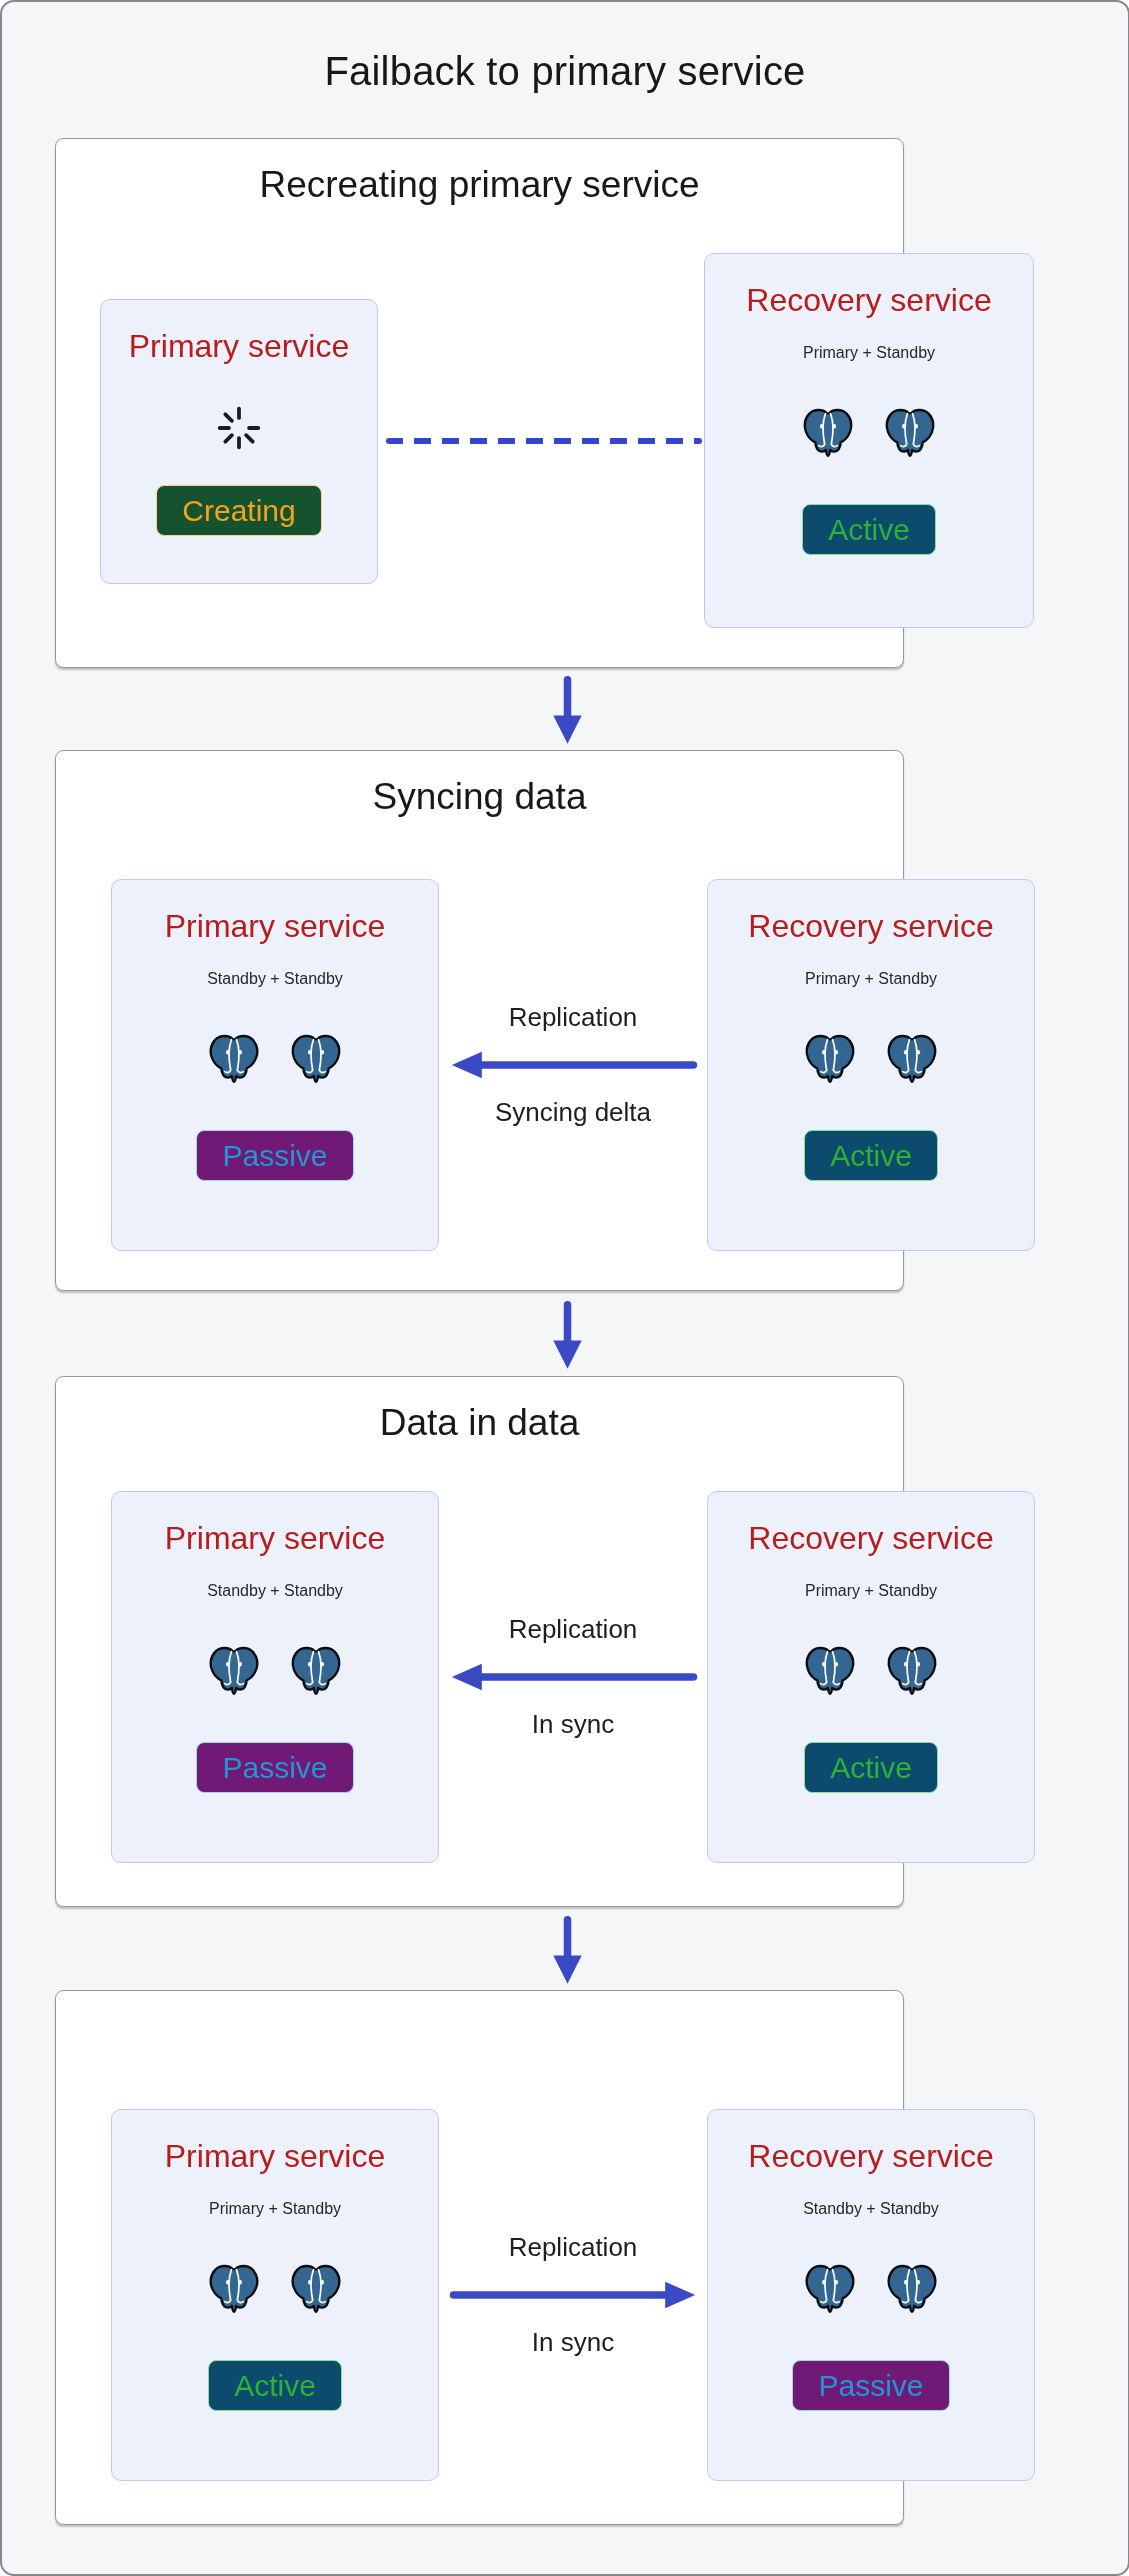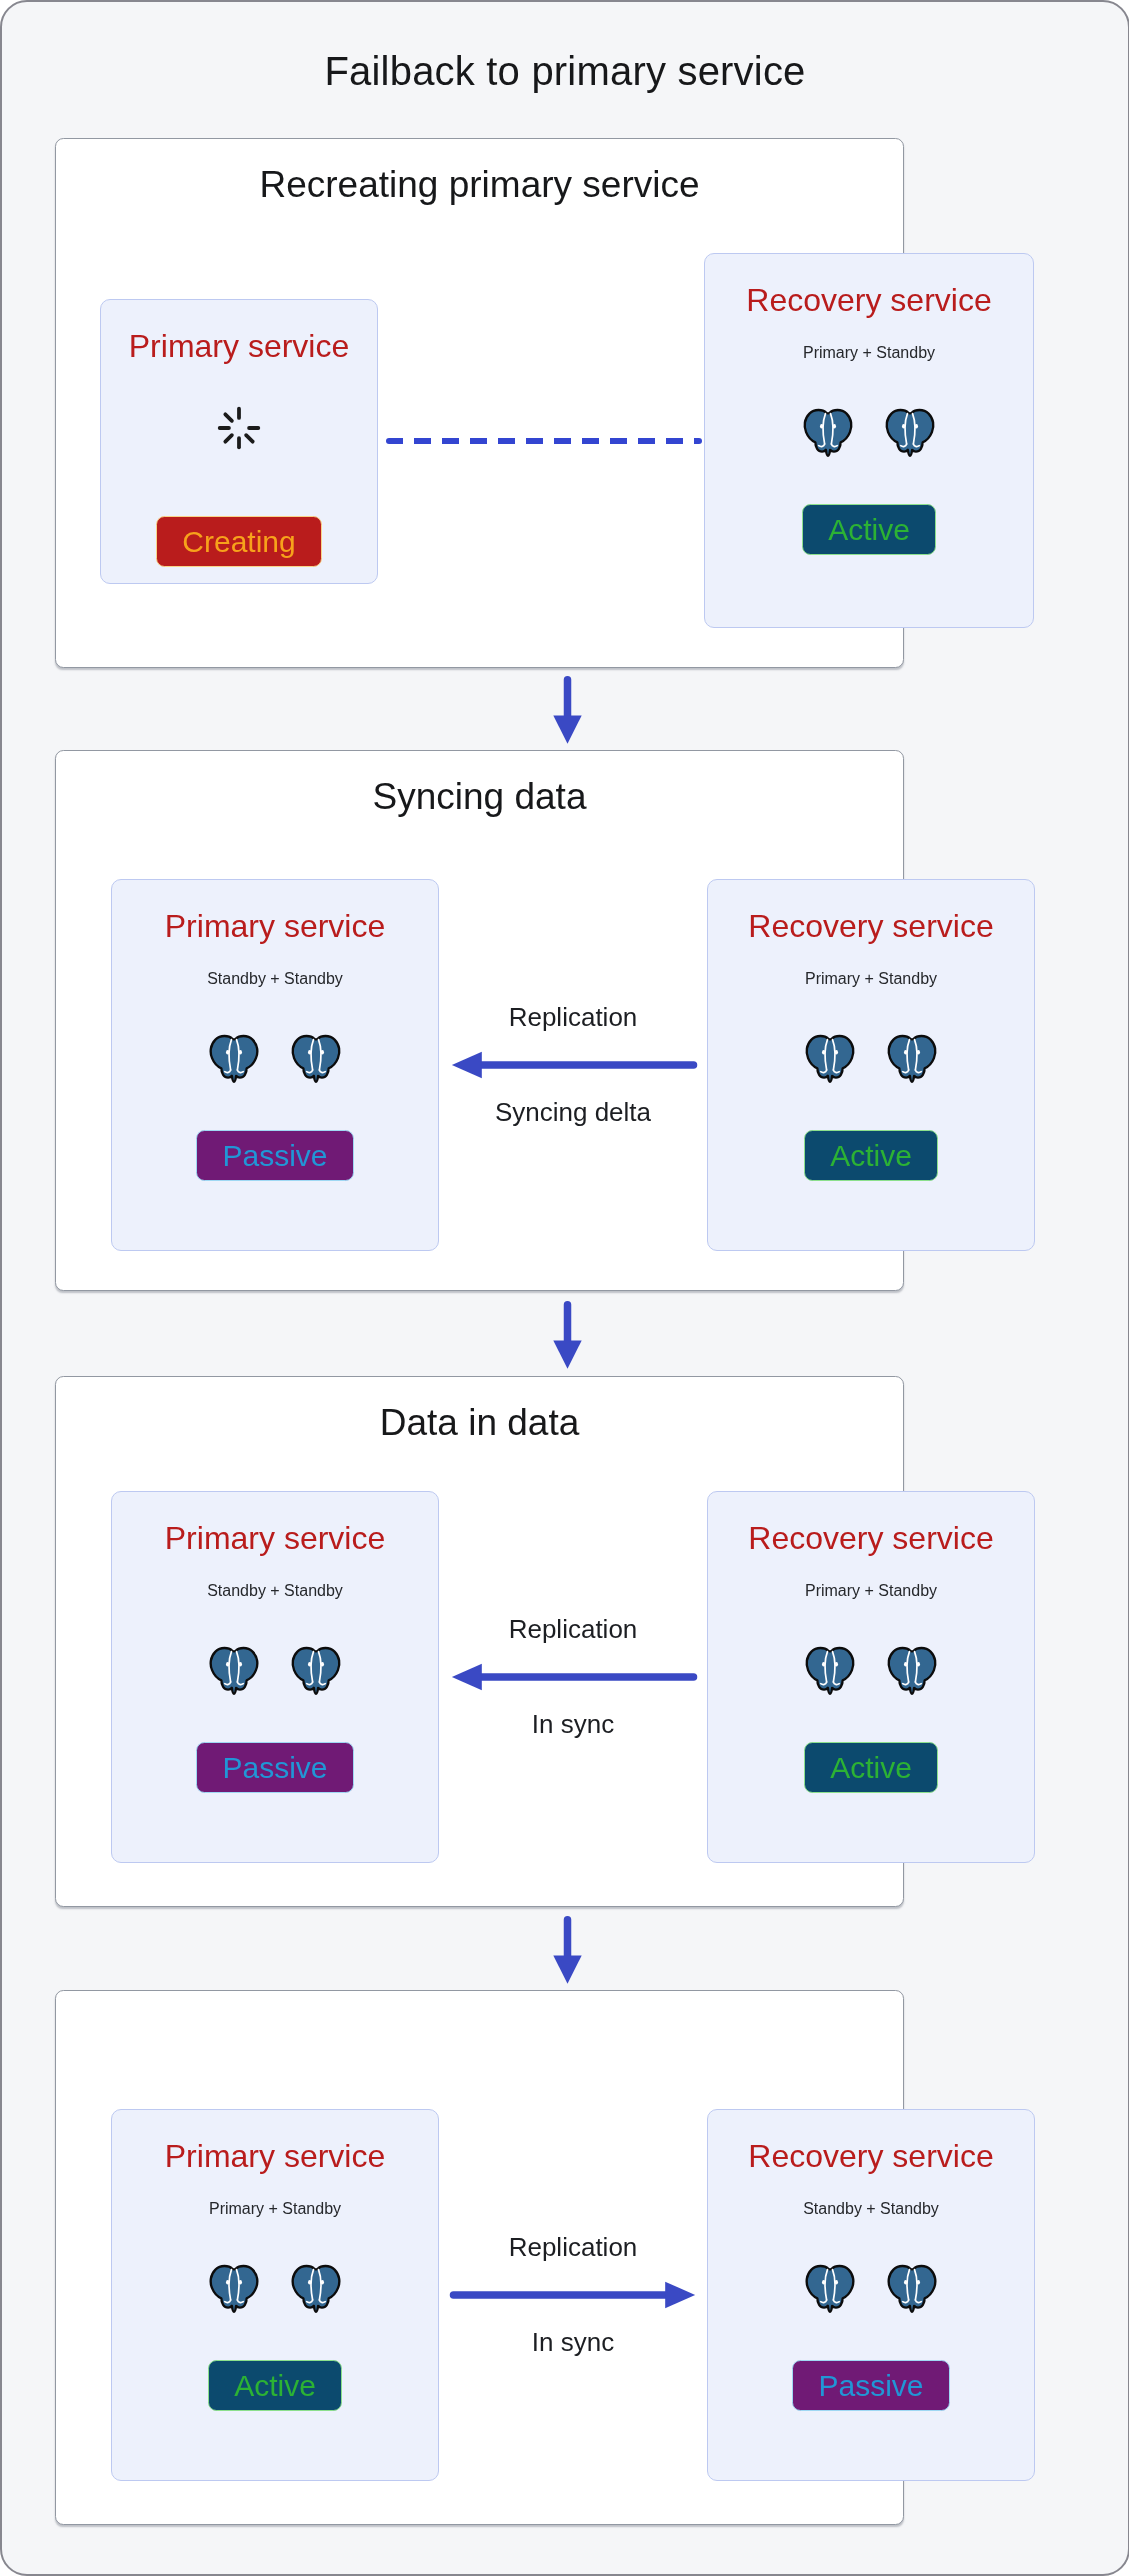--- a/index.html
+++ b/index.html
@@ -3,21 +3,21 @@
 <meta charset="utf-8">
 <style>
   html,body{margin:0;padding:0;background:#ffffff;}
   body{
     width:1130px;height:2576px;position:relative;overflow:hidden;
     font-family:"Liberation Sans","DejaVu Sans",sans-serif;
     -webkit-font-smoothing:antialiased;
   }
   .frame{
     position:absolute;inset:0;box-sizing:border-box;
-    background:#f5f6f8;border:2.5px solid #87878f;border-radius:27px;
+    background:#f5f6f8;border:2.5px solid #87878f;border-radius:14px;
   }
   .main-title{
     position:absolute;top:47px;left:0;width:100%;text-align:center;
     font-size:40px;font-weight:500;color:#17181a;letter-spacing:0.2px;
   }
   .panel{
     position:absolute;left:53px;width:849px;box-sizing:border-box;
     background:#ffffff;border:1.7px solid #9298a2;border-radius:8.4px;
     box-shadow:0 2.5px 1.7px -0.8px rgba(90,95,110,.35);
   }
@@ -32,21 +32,21 @@
   }
   .node-title{margin-top:28px;font-size:32px;color:#b91c1c;}
   .node-subtitle{margin-top:25px;font-size:16px;color:#26282c;text-align:right;}
   .icon-row{margin-top:44px;display:flex;gap:28px;align-items:center;}
   .spinner-wrap{margin-top:37px;}
   .badge{
     display:inline-flex;align-items:center;justify-content:center;
     height:51px;padding:0 25px;margin-top:44px;box-sizing:border-box;
     border-radius:8.4px;border:1.7px solid;font-size:30px;background:#fff;
   }
-  .badge.creating{color:#f7a21b;border-color:#f9d489;background:#b91c1c;margin-top:59px;}
+  .badge.creating{color:#f7a21b;border-color:#f9d489;background:#14532d;margin-top:28px;}
   .badge.active{color:#2cb234;border-color:#8ce08c;background:#0c4a6e;}
   .badge.passive{color:#2196d6;border-color:#9fd8f3;background:#701a75;}
   .connector{
     position:absolute;left:383px;top:122px;width:268px;height:372px;
     display:flex;flex-direction:column;align-items:center;justify-content:center;gap:17px;
   }
   .connector-label{font-size:26px;color:#1c1e22;}
   .dashed-line{
     position:absolute;left:330px;top:299px;width:316px;height:5.9px;border-radius:3.4px;
     background:repeating-linear-gradient(90deg,#3345d1 0 17px,transparent 17px 28px);

